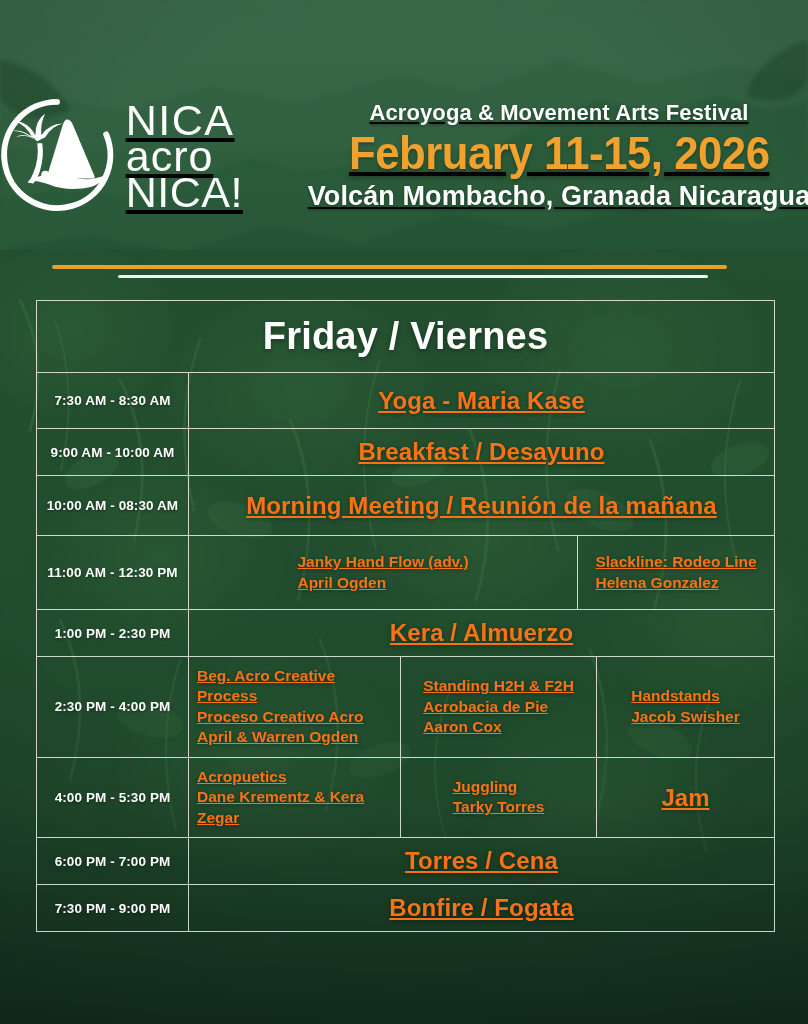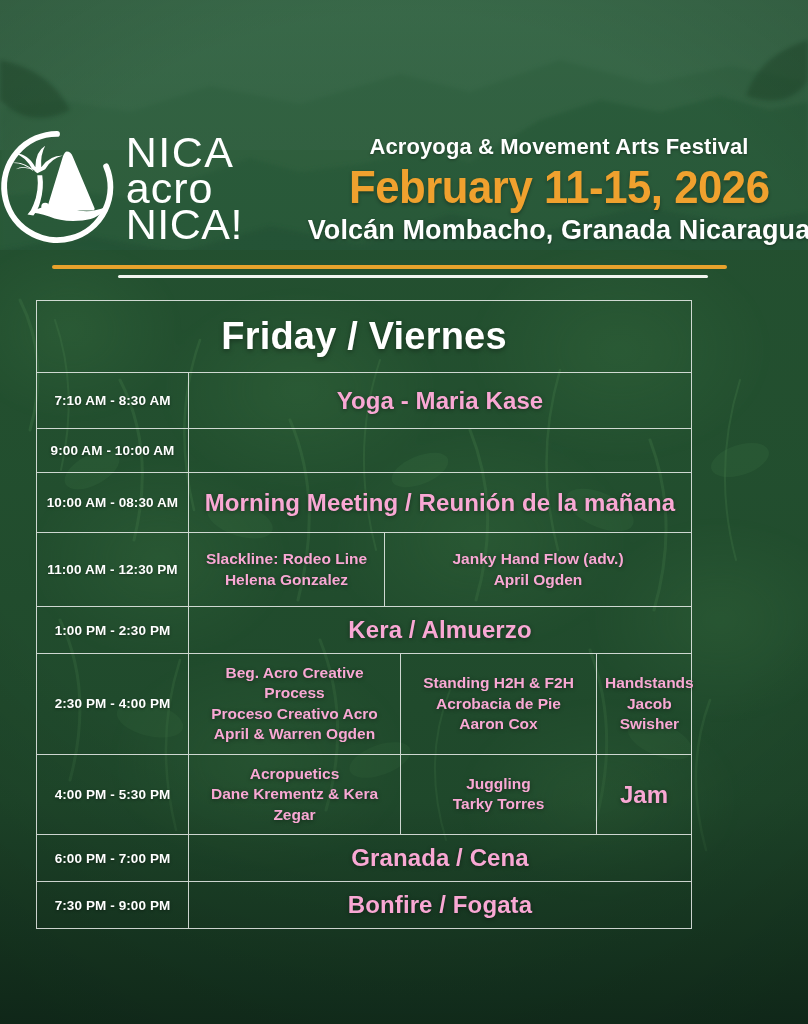--- a/index.html
+++ b/index.html
@@ -40,23 +40,24 @@
     background: radial-gradient(125% 85% at 50% 40%,
       rgba(0,0,0,0) 45%, rgba(0,0,0,0.22) 82%, rgba(0,0,0,0.42) 100%);
   }
 
   
   #header {
     position: absolute;
     left: 0; right: 0; top: 96px;
     height: 150px;
     display: flex;
-    align-items: flex-end;
+    align-items: flex-start;
     justify-content: center;
     gap: 10px;
+    text-decoration: underline;
   }
   #logo-block {
     width: 300px;
     display: flex;
     align-items: center;
     gap: 10px;
     flex: none;
   }
   #logo-mark { width: 118px; height: 118px; flex: none; }
   #logo-words {
@@ -116,21 +117,21 @@
     left: 118px; width: 590px; top: 275px;
     height: 3px;
     background: #f2f5f0;
     border-radius: 2px;
   }
 
   
   #schedule {
     position: absolute;
     left: 36px; top: 300px;
-    width: 656px;
+    width: 739px;
     border: 1px solid rgba(255,255,255,0.78);
     border-bottom: none;
   }
   .srow {
     display: flex;
     border-bottom: 1px solid rgba(255,255,255,0.78);
     min-height: 44px;
   }
 
   
@@ -158,24 +159,24 @@
     text-align: center;
     text-shadow: 0 1px 3px rgba(0,0,0,0.4);
   }
 
   .content-cell {
     flex: 1;
     display: flex;
     align-items: center;
     justify-content: center;
     padding: 9px 8px;
-    text-align: center;
-    color: #f9a8d4;
+    color: #f97316;
     font-weight: bold;
     text-shadow: 0 1px 4px rgba(0,0,0,0.4);
+    text-decoration: underline;
   }
 
   
   .single .content-cell {
     font-size: 24px;
     letter-spacing: 0.1px;
   }
   .row-7h { min-height: 56px; }
   .row-10h { min-height: 60px; }
 
@@ -315,53 +316,54 @@
 
 <div id="divider-orange"></div>
 <div id="divider-white"></div>
 
 <div id="schedule">
   <div class="srow" id="day-title-row">
     <span id="day-title">Friday / Viernes</span>
   </div>
   <div id="schedule-body">
       <div class="srow single row-7h">
-        <div class="time-cell">7:10 AM - 8:30 AM</div>
+        <div class="time-cell">7:30 AM - 8:30 AM</div>
         <div class="content-cell">Yoga - Maria Kase</div>
       </div>
       <div class="srow single">
         <div class="time-cell">9:00 AM - 10:00 AM</div>
+        <div class="content-cell">Breakfast / Desayuno</div>
       </div>
       <div class="srow single row-10h">
         <div class="time-cell">10:00 AM - 08:30 AM</div>
         <div class="content-cell">Morning Meeting / Reunión de la mañana</div>
       </div>
       <div class="srow multi">
         <div class="time-cell">11:00 AM - 12:30 PM</div>
+        <div class="content-cell col-c">Janky Hand Flow (adv.)<br>April Ogden</div>
         <div class="content-cell col-b">Slackline: Rodeo Line<br>Helena Gonzalez</div>
-        <div class="content-cell col-c">Janky Hand Flow (adv.)<br>April Ogden</div>
       </div>
       <div class="srow single">
         <div class="time-cell">1:00 PM - 2:30 PM</div>
         <div class="content-cell">Kera / Almuerzo</div>
       </div>
       <div class="srow multi">
         <div class="time-cell">2:30 PM - 4:00 PM</div>
         <div class="content-cell col-a">Beg. Acro Creative Process<br>Proceso Creativo Acro<br>April &amp; Warren Ogden</div>
         <div class="content-cell col-b">Standing H2H &amp; F2H<br>Acrobacia de Pie<br>Aaron Cox</div>
         <div class="content-cell col-c">Handstands<br>Jacob Swisher</div>
       </div>
       <div class="srow multi">
         <div class="time-cell">4:00 PM - 5:30 PM</div>
         <div class="content-cell col-a">Acropuetics<br>Dane Krementz &amp; Kera Zegar</div>
         <div class="content-cell col-b">Juggling<br>Tarky Torres</div>
         <div class="content-cell col-c big">Jam</div>
       </div>
       <div class="srow single">
         <div class="time-cell">6:00 PM - 7:00 PM</div>
-        <div class="content-cell">Granada / Cena</div>
+        <div class="content-cell">Torres / Cena</div>
       </div>
       <div class="srow single">
         <div class="time-cell">7:30 PM - 9:00 PM</div>
         <div class="content-cell">Bonfire / Fogata</div>
       </div>
     </div>
 </div>
 
 </body></html>

